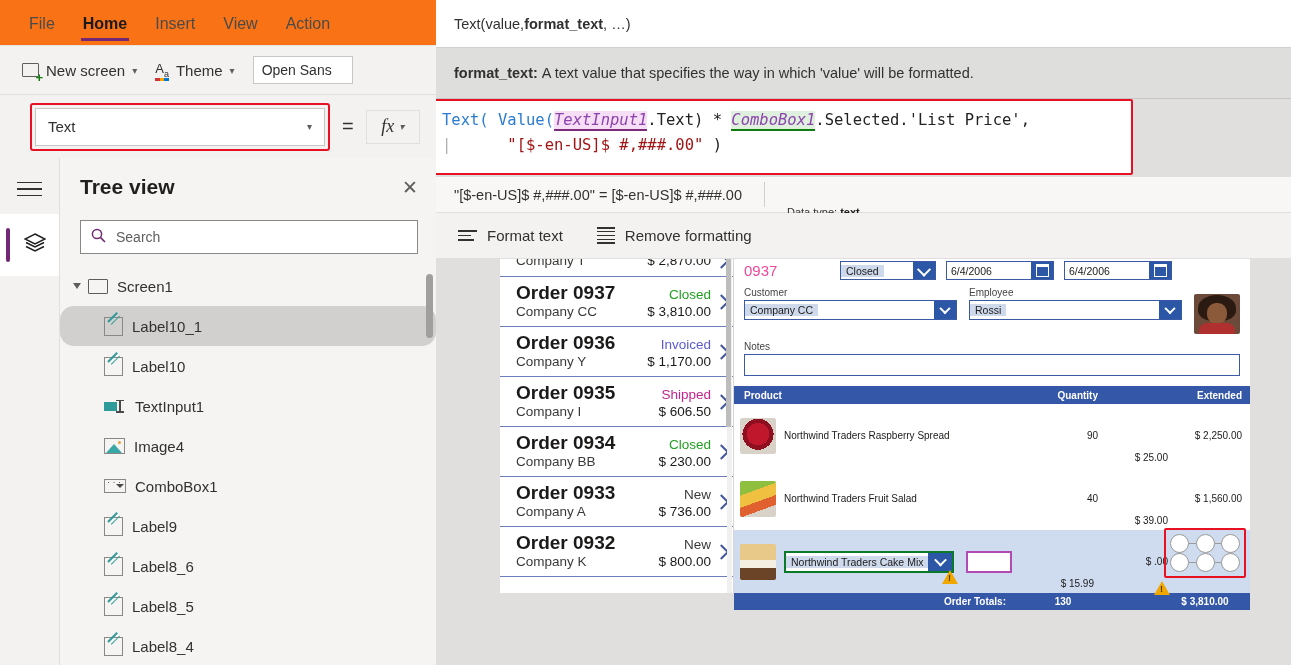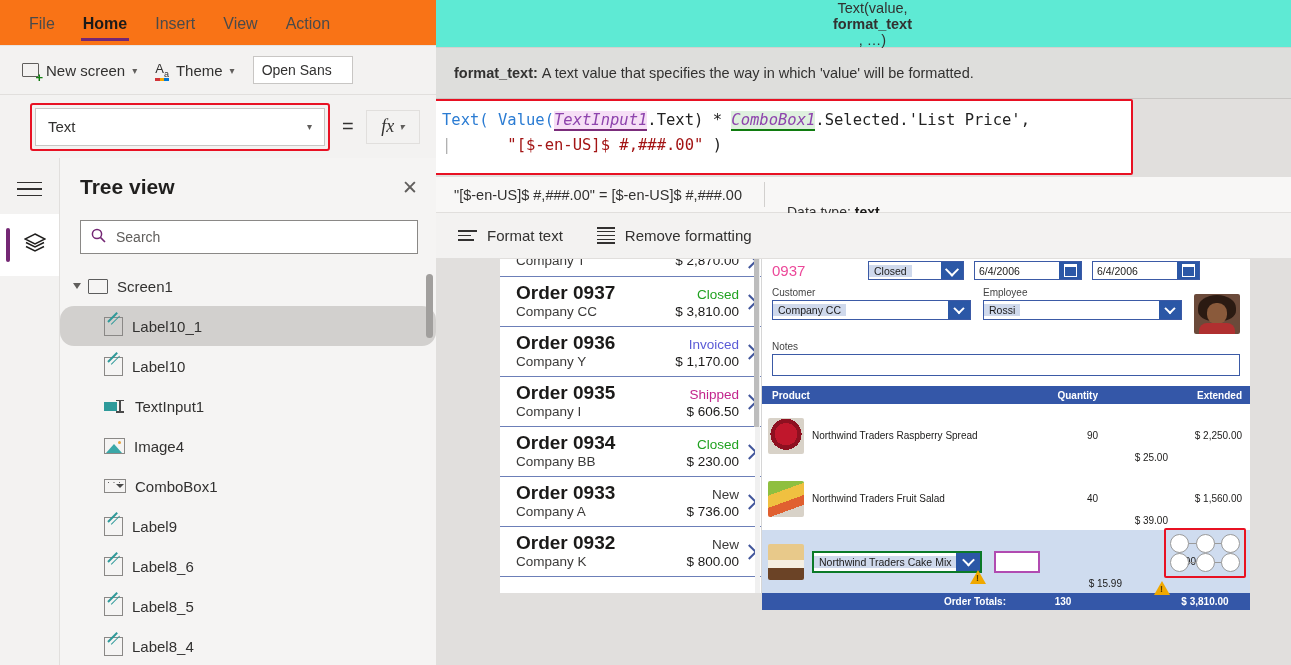--- a/index.html
+++ b/index.html
@@ -140,24 +140,23 @@
   .combo-glyph { width:22px;height:14px;border:1.4px solid #8a8886; position:relative; display:inline-block; }
   .combo-glyph:after{content:"";position:absolute;right:1px;top:4px;border-left:4px solid transparent;border-right:4px solid transparent;border-top:4px solid #4a4a4a;}
   .combo-glyph:before{content:"· · ·";position:absolute;left:2px;top:-3px;font-size:9px;color:#4a4a4a;letter-spacing:0;}
   #tv-scrollbar { position:absolute; right:3px; top:0; width:7px; height:100%; }
   #tv-thumb { position:absolute; top:8px; width:7px; height:64px; background:#a19f9d; border-radius:4px; }
 
   
   #right-col { position:absolute; left:436px; top:0; right:0; bottom:0; background:#e1dfdd; }
 
   #sig-bar {
-    height:48px; background:#5eead4; display:flex; align-items:center;
+    height:48px; background:#ffffff; display:flex; align-items:center;
     padding-left:18px; font-size:14.5px; color:#323130;
     border-bottom:1px solid #d2d0ce;
-    flex-direction:column;
   }
   #desc-bar {
     height:51px; background:#dededc; display:flex; align-items:center;
     padding-left:18px; font-size:14.5px; color:#323130;
     border-bottom:1px solid #c8c6c4;
   }
   #formula-wrap {
     position:absolute; left:-2px; top:99px; width:699px; height:76px;
     border:2px solid #e81123; border-radius:2px; background:#fff; z-index:4;
   }
@@ -176,21 +175,21 @@
   .tok-plain { color:#222; }
   #formula-caret { color:#b0b0b0; }
 
   #res-bar {
     position:absolute; left:0; top:177px; right:0; height:36px;
     background:#f8f7f6; display:flex; align-items:center;
     border-bottom:1px solid #e1dfdd;
   }
   #res-expr { padding-left:18px; font-size:14.5px; color:#323130; }
   #res-div { width:1px; height:25px; background:#d2d0ce; margin-left:22px; }
-  #res-type { padding-left:22px; font-size:14px; color:#323130;margin-top:34px; }
+  #res-type { padding-left:22px; font-size:11px; color:#323130;margin-top:34px; }
   #res-type b { color:#1b1a19; }
 
   #fmt-bar {
     position:absolute; left:0; top:213px; right:0; height:46px;
     background:#f3f2f1; display:flex; align-items:center; gap:34px;
     padding-left:22px; border-bottom:1px solid #e1dfdd;
   }
   .fmt-btn { display:flex; align-items:center; gap:10px; font-size:15px; color:#323130; cursor:pointer; }
   .fmt-glyph-a { width:19px; }
   .fmt-glyph-a div { height:1.7px; background:#323130; margin:3px 0; }
@@ -199,21 +198,21 @@
   .fmt-glyph-b div { height:1.7px; background:#323130; margin:2.2px 0; width:18px; }
 
   
   #canvas-area { position:absolute; left:0; top:259px; right:0; bottom:0; background:#e1dfdd; overflow:hidden; }
   #app-canvas {
     position:absolute; left:64px; top:-6px; width:750px; height:340px;
     background:#fff; display:flex;
   }
 
   
-  #gallery { width:262px; background:#fff; position:relative; overflow:hidden; border-right:1px solid #d6d6d6;}
+  #gallery { width:234px; background:#fff; position:relative; overflow:hidden; border-right:1px solid #d6d6d6;}
   .g-item {
     height:50px; padding:5px 22px 4px 16px; position:relative;
     border-bottom:1.5px solid #6c7fb8; background:#fff;
   }
   .g-row { display:flex; justify-content:space-between; align-items:baseline; }
   .g-order { font-size:19px; font-weight:bold; color:#1b1a19; }
   .g-company { font-size:13.5px; color:#3b3a39; }
   .g-amt { font-size:13.5px; color:#1b1a19; }
   .g-status { font-size:13.5px; }
   .st-Closed{color:#21a121;} .st-Invoiced{color:#5b5bd6;} .st-Shipped{color:#c2258c;} .st-New{color:#3b3a39;}

